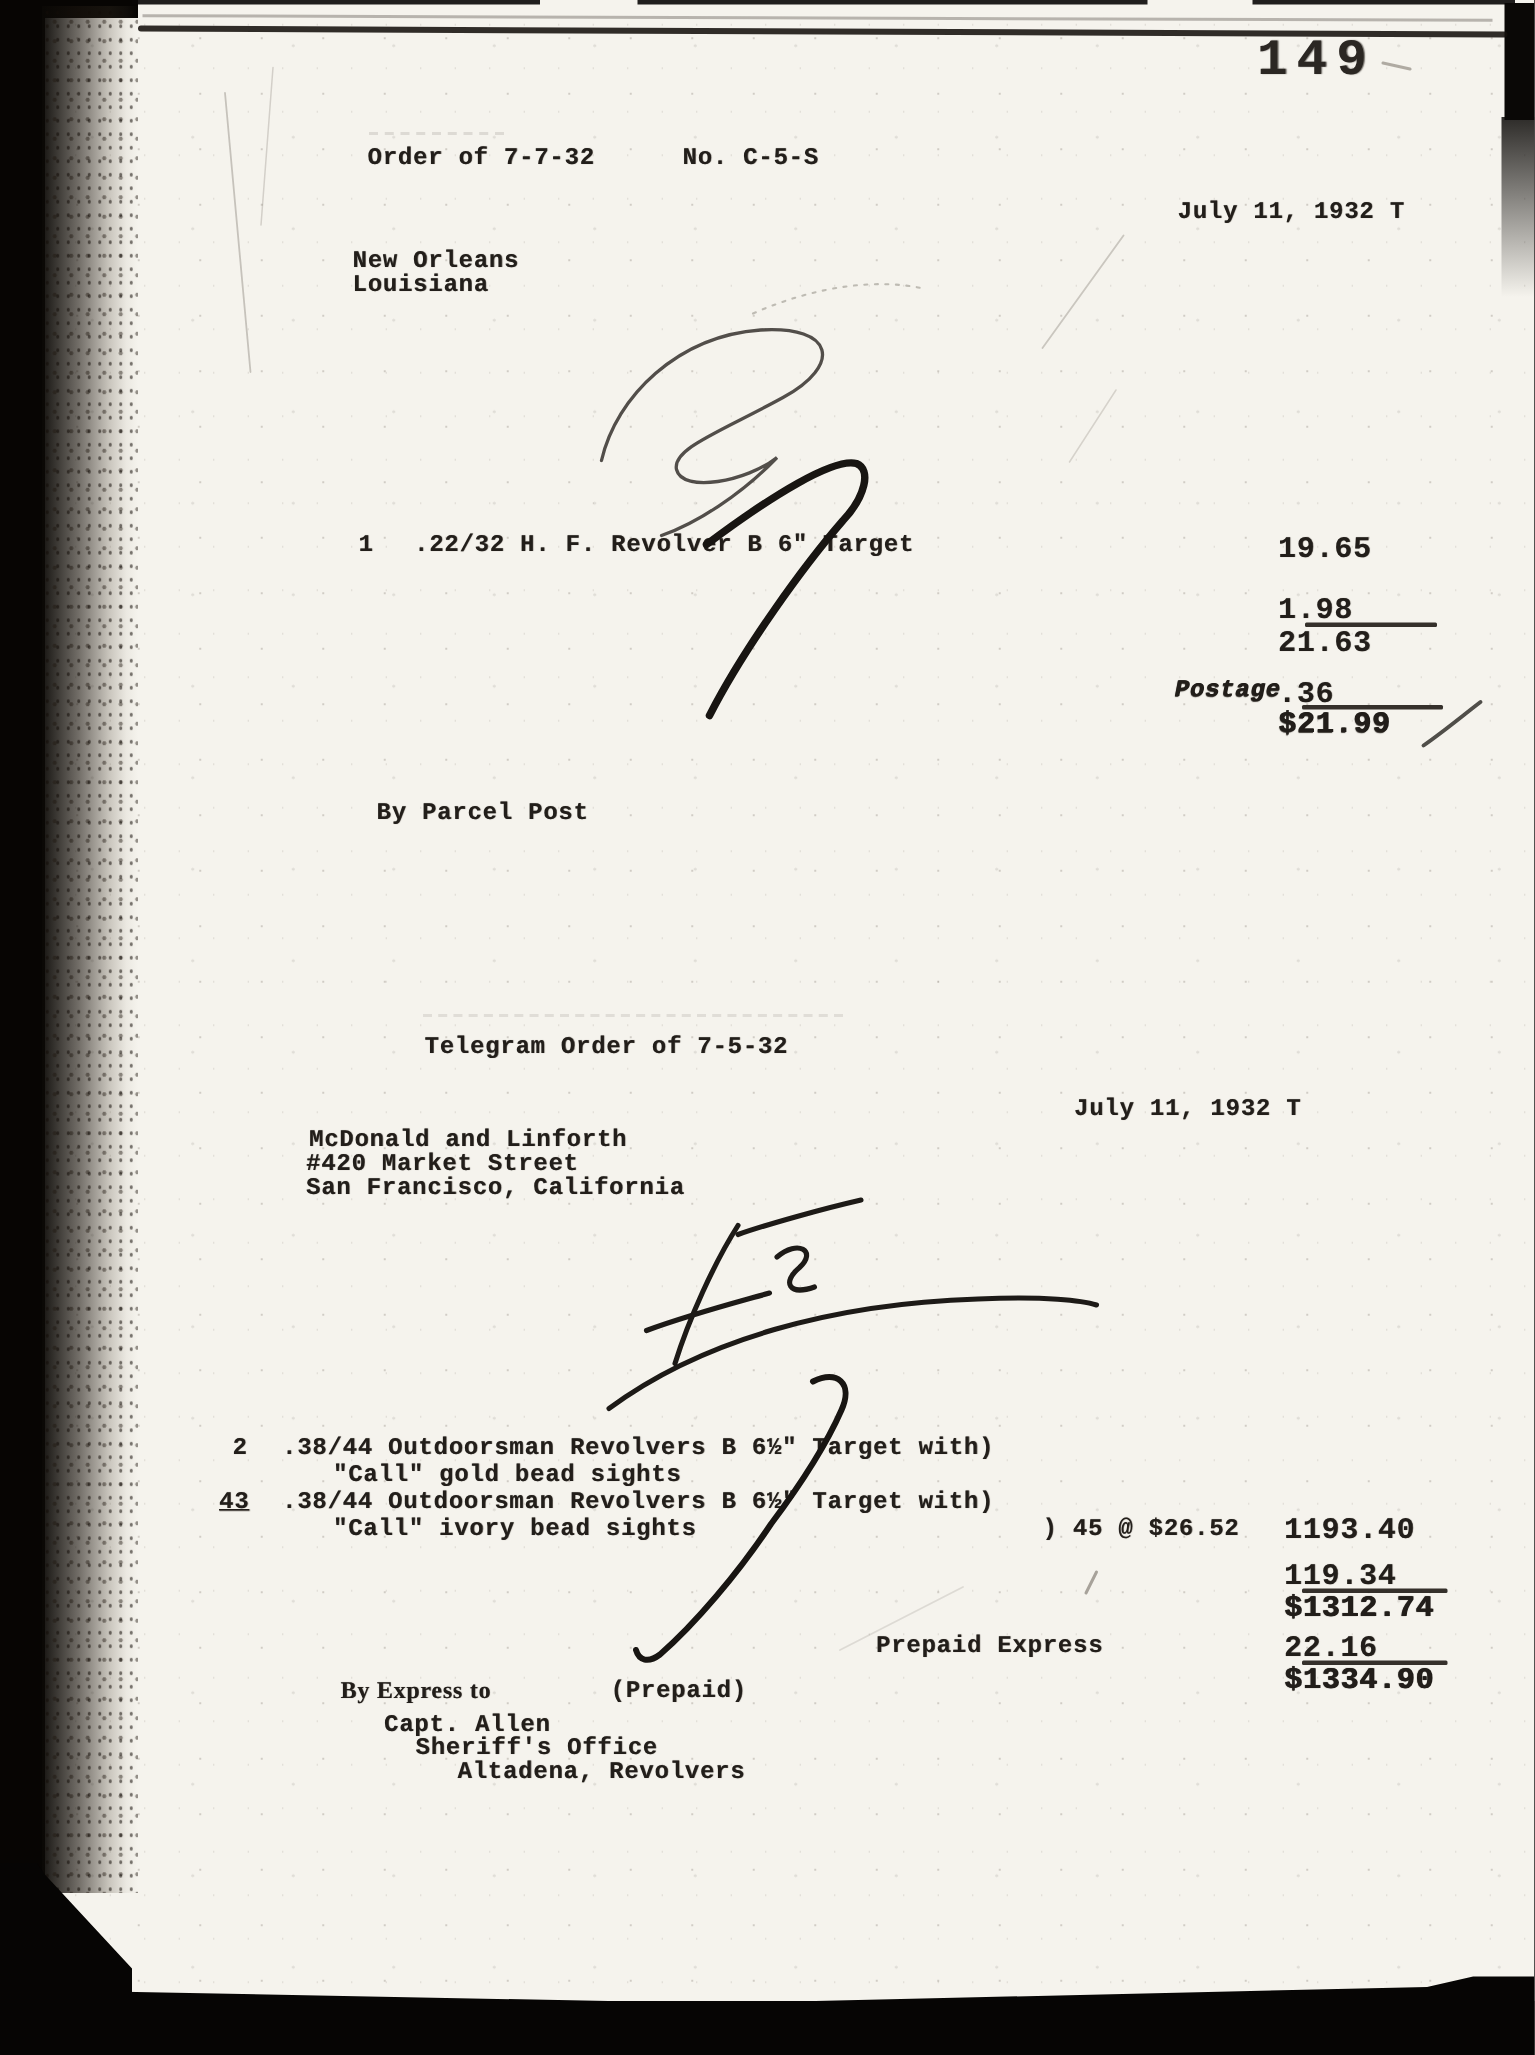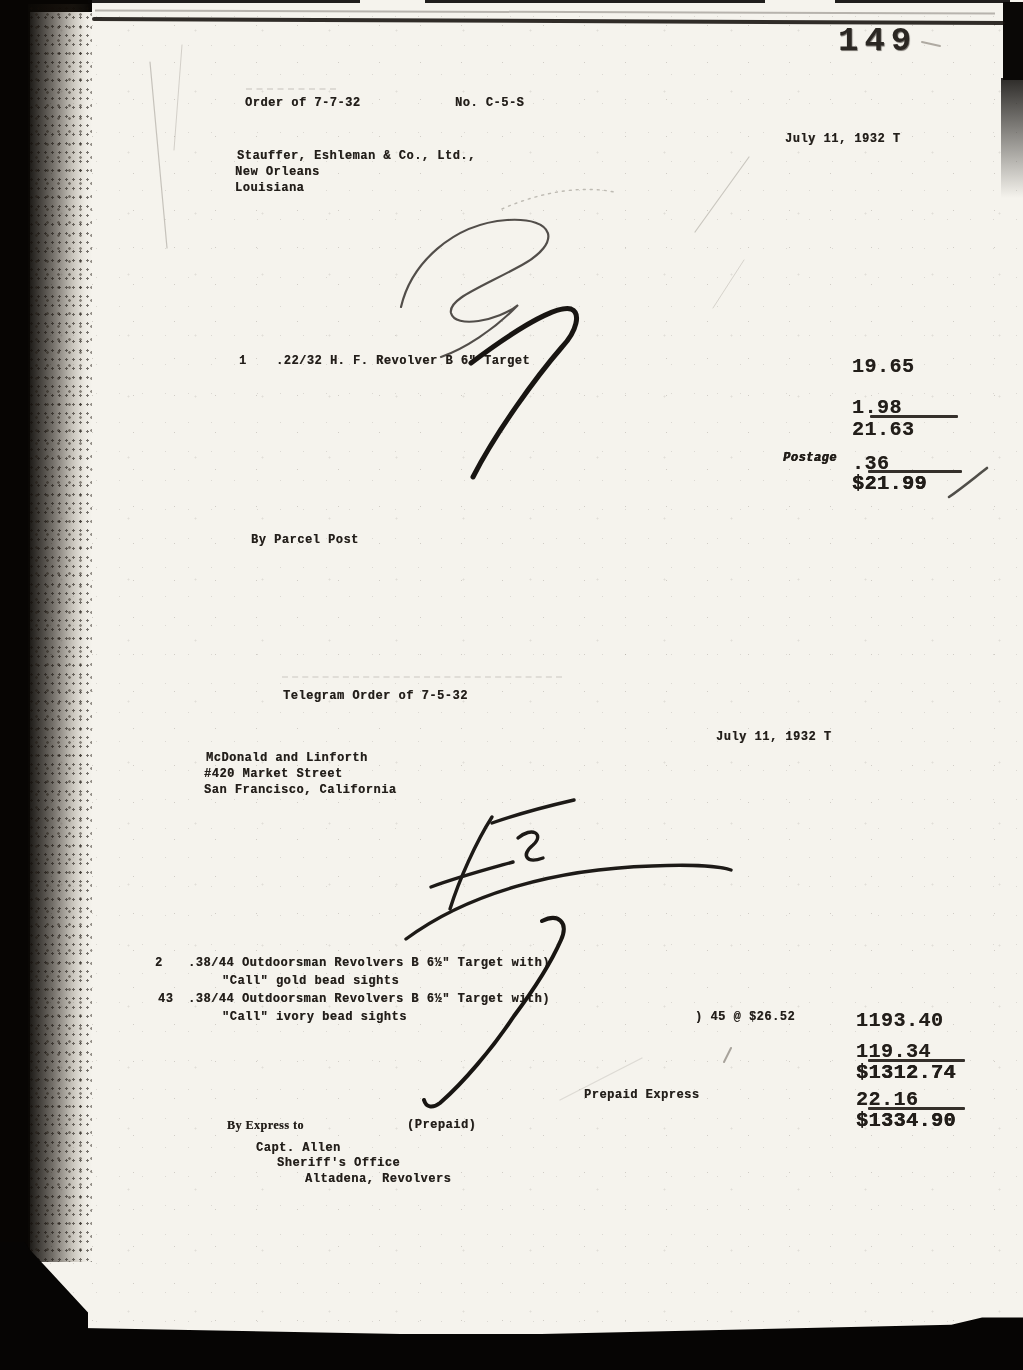--- a/index.html
+++ b/index.html
@@ -31,21 +31,21 @@
     clip-path:polygon(0 26%,8% 22%,47% 36%,93% 16%,96% 3%,100% 3%,100% 100%,0 100%);}
   .edge-left-bottom{left:0;top:1242px;width:88px;height:128px;background:#060504;
     clip-path:polygon(0 0,28% 0,34% 6%,100% 55%,100% 100%,0 100%);}
   .tick{position:absolute;height:3px;background:#090705;opacity:.9;}
   .rule{position:absolute;background:#241f1a;height:3px;border-radius:1px;opacity:.92;}
   .hline-bold{position:absolute;left:92px;top:19px;width:913px;height:4px;background:#14100d;
     opacity:.88;transform:rotate(.25deg);border-radius:2px;}
   .hline-faint{position:absolute;left:95px;top:11px;width:900px;height:1.5px;
     background:rgba(40,32,26,.3);transform:rotate(.2deg);}
   .content{position:absolute;left:0;top:0;width:1023px;height:1370px;filter:blur(.25px);}
-  .t{position:absolute;font-weight:bold;font-size:12px;line-height:1.12;color:#221e1a;
+  .t{position:absolute;font-weight:bold;font-size:16px;line-height:1.12;color:#221e1a;
      letter-spacing:.5px;white-space:pre;text-shadow:.35px .3px .45px rgba(35,28,22,.65);}
   .amt{font-size:20px;width:100px;text-align:left;}
   .heavy{text-shadow:.6px 0 0 currentColor,0 .4px .6px rgba(20,15,10,.8);}
   .pageno{font-size:34px;letter-spacing:6px;color:#2b2723;
           text-shadow:.8px .6px .8px rgba(30,25,20,.6);}
   .dashes{position:absolute;border-top:2px dashed rgba(55,44,34,.35);}
   svg.marks{position:absolute;left:0;top:0;pointer-events:none;}
 </style>
 </head>
 <body>
@@ -68,21 +68,20 @@
   <div class="hline-bold"></div>
 
   <div class="content">
 
     <div class="t pageno" style="left:838px;top:22px;">149</div>
 
     <div class="dashes" style="left:246px;top:88px;width:90px;opacity:.35;"></div>
     <div class="t" style="left:245px;top:97px;">Order of 7-7-32</div>
     <div class="t" style="left:455px;top:97px;">No. C-5-S</div>
     <div class="t" style="left:785px;top:133px;">July 11, 1932 T</div>
-    <div class="t" style="left:237px;top:150px;">Stauffer, Eshleman &amp; Co., Ltd.,</div>
     <div class="t" style="left:235px;top:166px;">New Orleans</div>
     <div class="t" style="left:235px;top:182px;">Louisiana</div>
 
     <div class="t" style="left:239px;top:355px;">1</div>
     <div class="t" style="left:276px;top:355px;">.22/32 H. F. Revolver B 6" Target</div>
 
     <div class="t amt" style="left:852px;top:356px;">19.65</div>
     <div class="t amt" style="left:852px;top:397px;">1.98</div>
     <div class="rule" style="left:870px;top:415px;width:88px;"></div>
     <div class="t amt" style="left:852px;top:419px;">21.63</div>
@@ -96,21 +95,21 @@
     <div class="dashes" style="left:282px;top:676px;width:280px;opacity:.3;"></div>
     <div class="t" style="left:283px;top:690px;">Telegram Order of 7-5-32</div>
     <div class="t" style="left:716px;top:731px;">July 11, 1932 T</div>
     <div class="t" style="left:206px;top:752px;">McDonald and Linforth</div>
     <div class="t" style="left:204px;top:768px;">#420 Market Street</div>
     <div class="t" style="left:204px;top:784px;">San Francisco, California</div>
 
     <div class="t" style="left:155px;top:957px;">2</div>
     <div class="t" style="left:188px;top:957px;">.38/44 Outdoorsman Revolvers B 6½" Target with)</div>
     <div class="t" style="left:222px;top:975px;">"Call" gold bead sights</div>
-    <div class="t" style="left:158px;top:993px;">43</div>
+    <div class="t" style="left:146px;top:993px;text-decoration:underline;">43</div>
     <div class="t" style="left:188px;top:993px;">.38/44 Outdoorsman Revolvers B 6½" Target with)</div>
     <div class="t" style="left:222px;top:1011px;">"Call" ivory bead sights</div>
 
     <div class="t" style="left:695px;top:1011px;">) 45 @ $26.52</div>
     <div class="t amt" style="left:856px;top:1010px;">1193.40</div>
     <div class="t amt" style="left:856px;top:1041px;">119.34</div>
     <div class="rule" style="left:868px;top:1059px;width:97px;"></div>
     <div class="t amt heavy" style="left:856px;top:1062px;">$1312.74</div>
     <div class="t" style="left:584px;top:1089px;">Prepaid Express</div>
     <div class="t amt" style="left:856px;top:1089px;">22.16</div>

